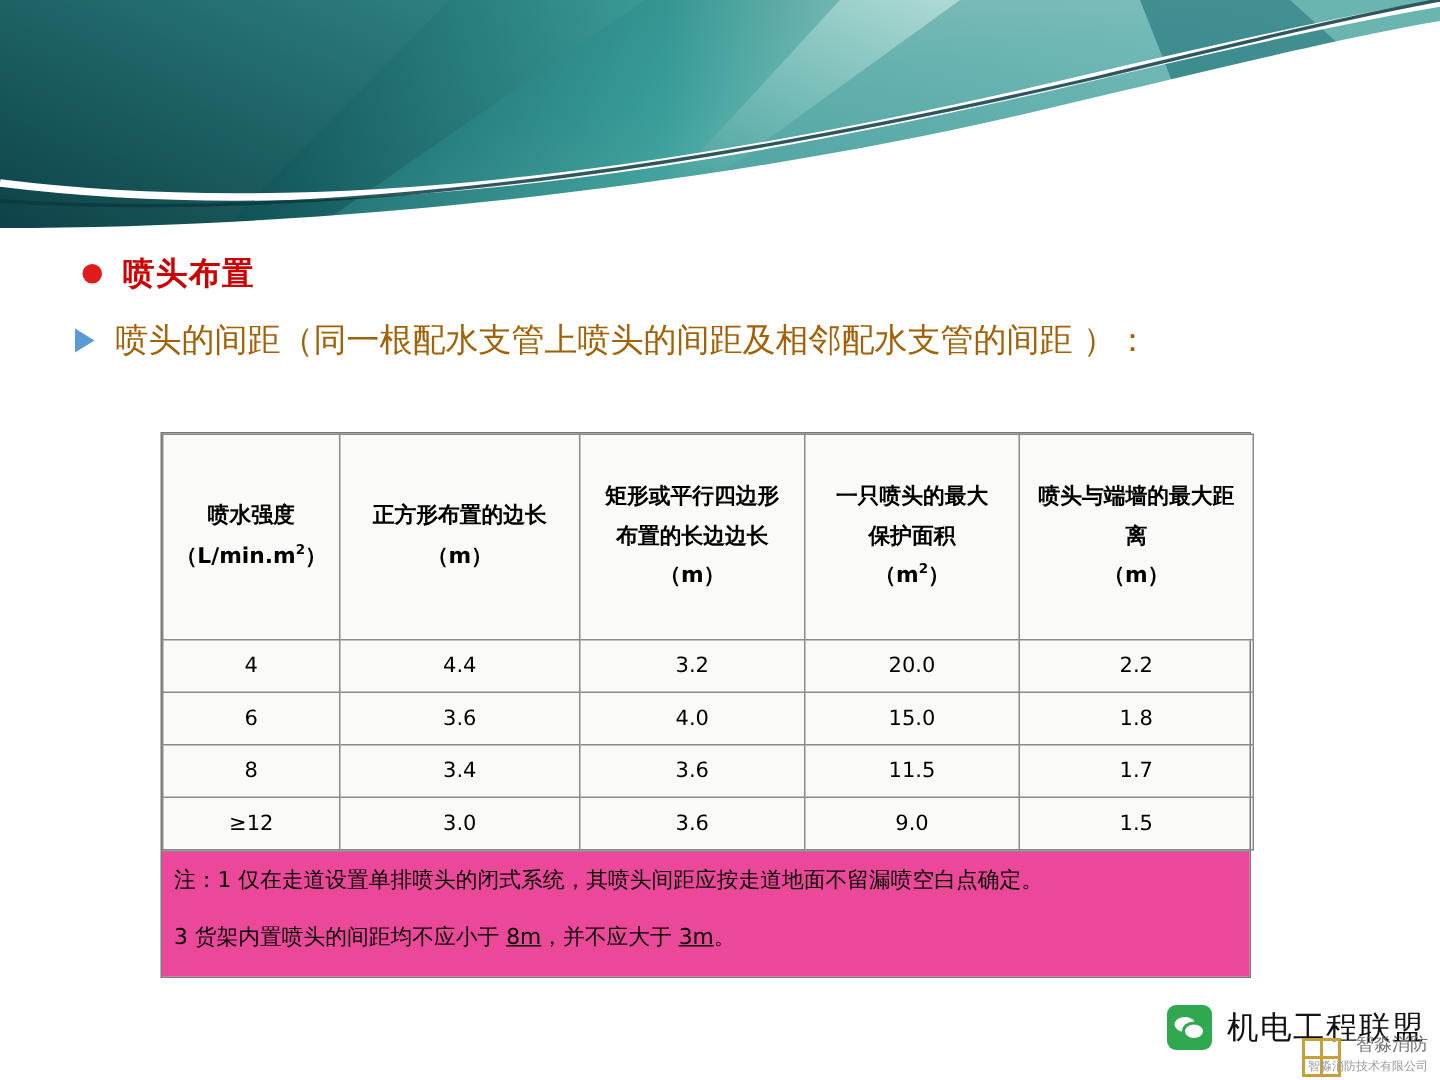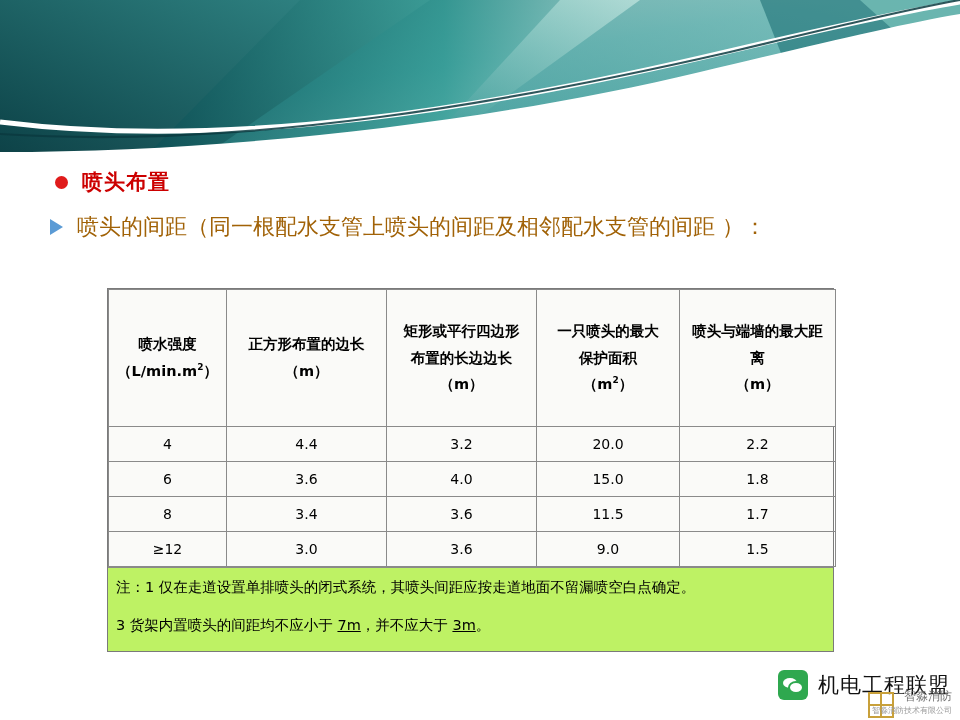--- a/index.html
+++ b/index.html
@@ -114,21 +114,21 @@
   }
   td.c-data {
     text-align: center;
     padding-left: 7px;
   }
   sup { font-size: 9px; vertical-align: super; }
 
   .notes {
     border-top: 1px solid #8a8a8a;
     padding: 9px 8px 12px 8px;
-    background: #bef264;
+    background: #ec4899;
   }
   .note-line {
     font-size: 14.5px;
     color: #000;
     font-family: "DejaVu Sans", "Liberation Sans", sans-serif;
     line-height: 1.5;
     margin-bottom: 16px;
   }
   .note-line:last-child { margin-bottom: 2px; }
   .u { text-decoration: underline; }
@@ -318,21 +318,21 @@
           <td class="c-data">3.0</td>
           <td class="c-data">3.6</td>
           <td class="c-data">9.0</td>
           <td class="c-data">1.5</td>
         </tr>
       </tbody>
     </table>
 
     <div class="notes">
       <div class="note-line">注：1 仅在走道设置单排喷头的闭式系统，其喷头间距应按走道地面不留漏喷空白点确定。</div>
-      <div class="note-line">3 货架内置喷头的间距均不应小于 <span class="u">7m</span>，并不应大于 <span class="u">3m</span>。</div>
+      <div class="note-line">3 货架内置喷头的间距均不应小于 <span class="u">8m</span>，并不应大于 <span class="u">3m</span>。</div>
     </div>
   </div>
 
   <div class="footer-brand">
     <span class="wechat-badge"></span>
     <span class="brand-text">机电工程联盟</span>
   </div>
   <div class="qr-box"></div>
   <div class="corner-mark">
     <div class="cm-line1">智淼消防</div>

